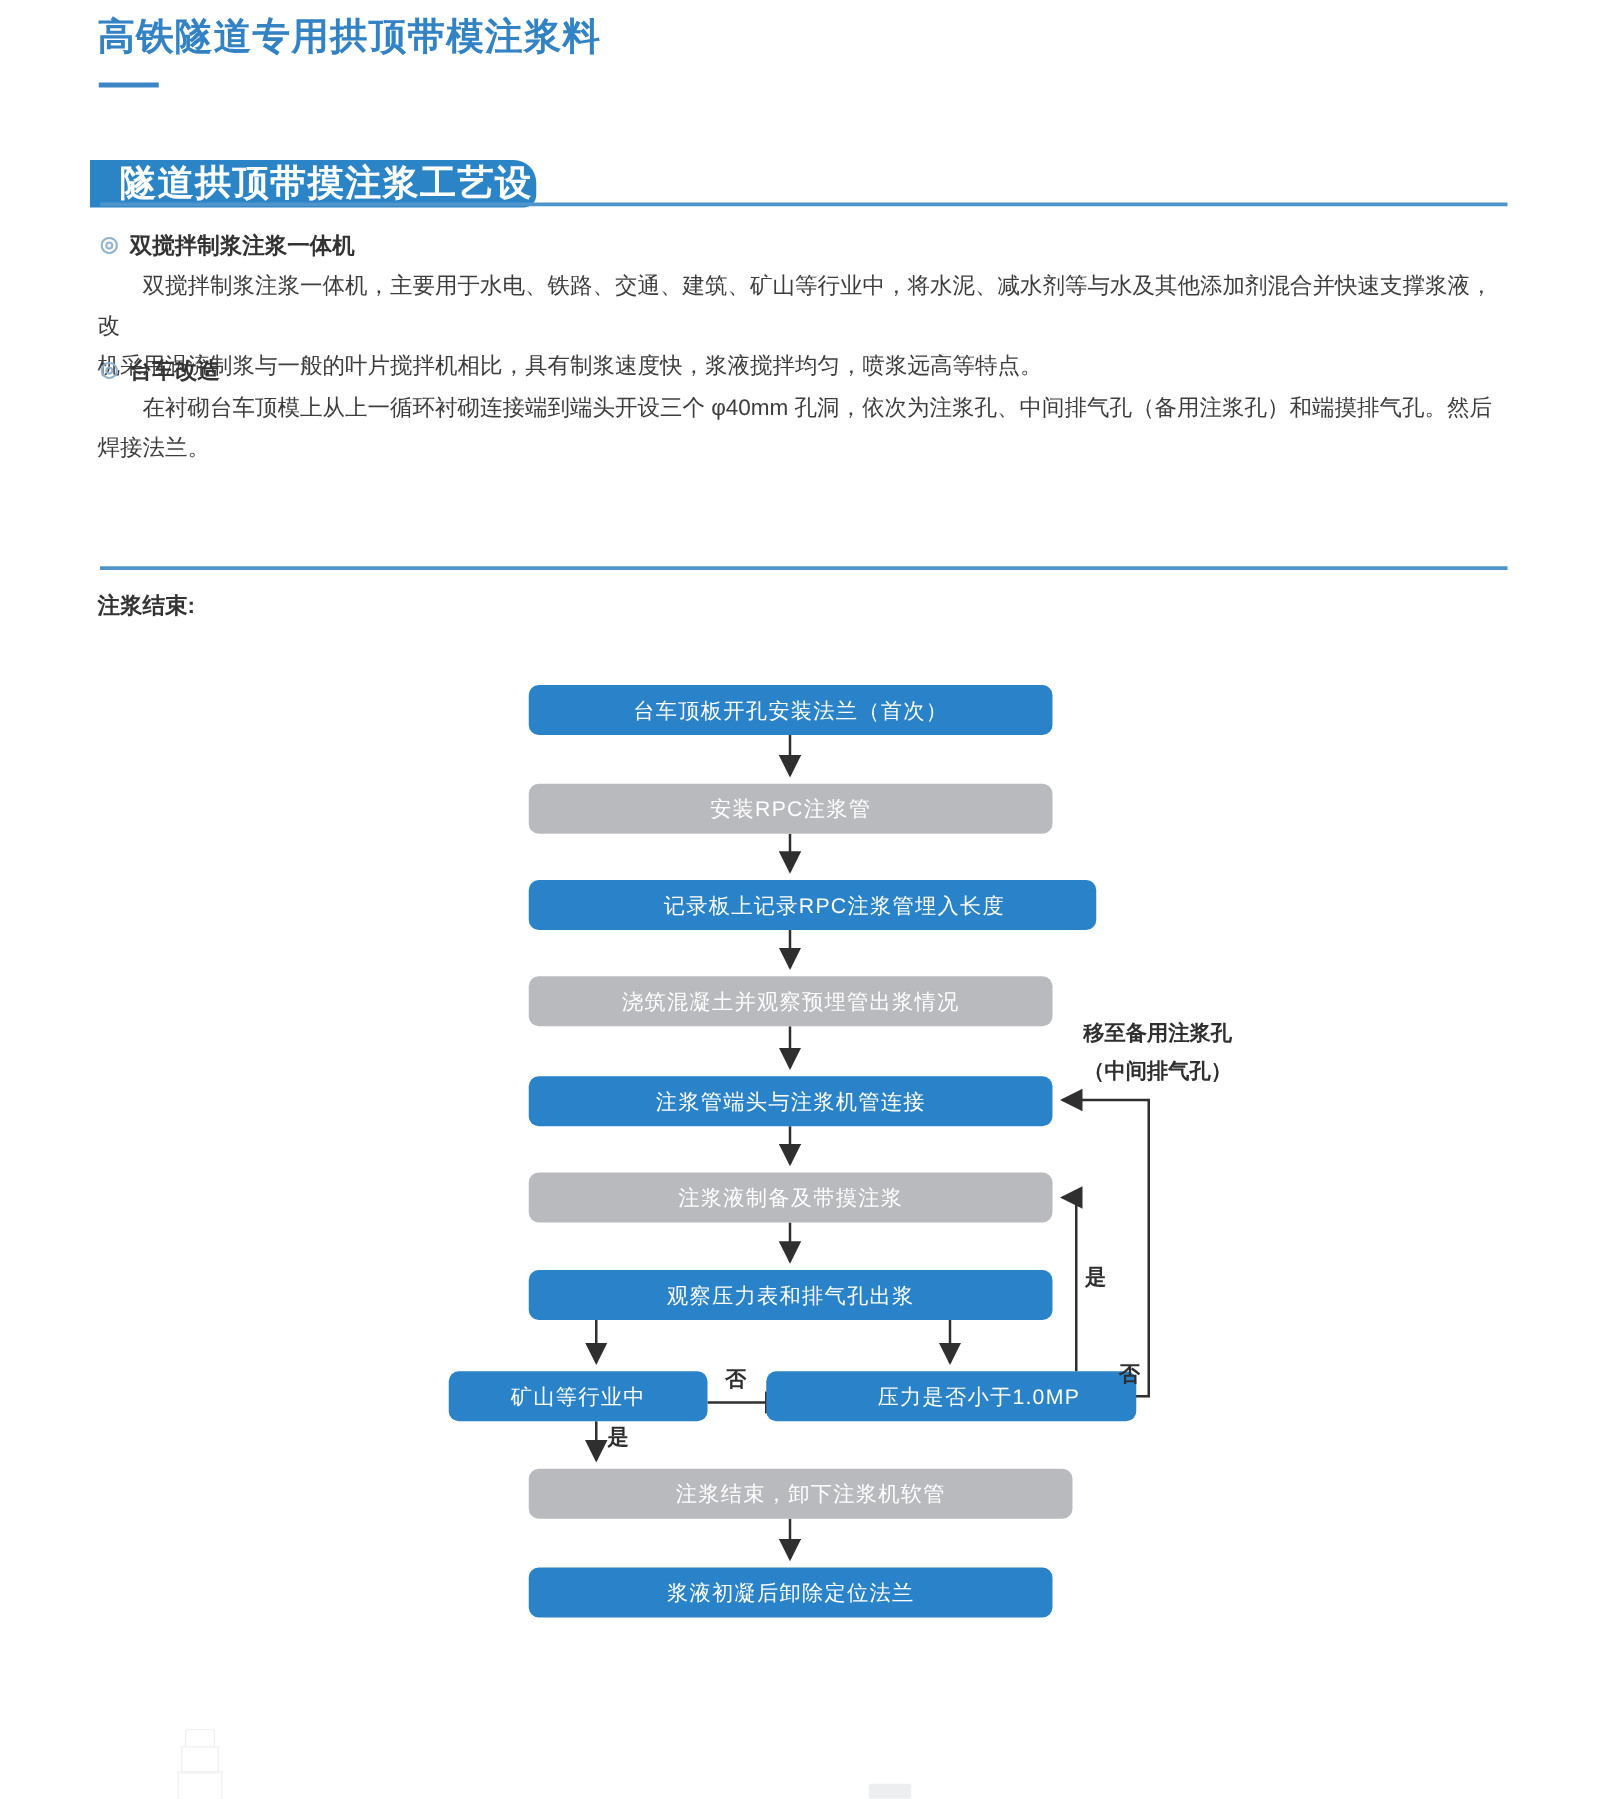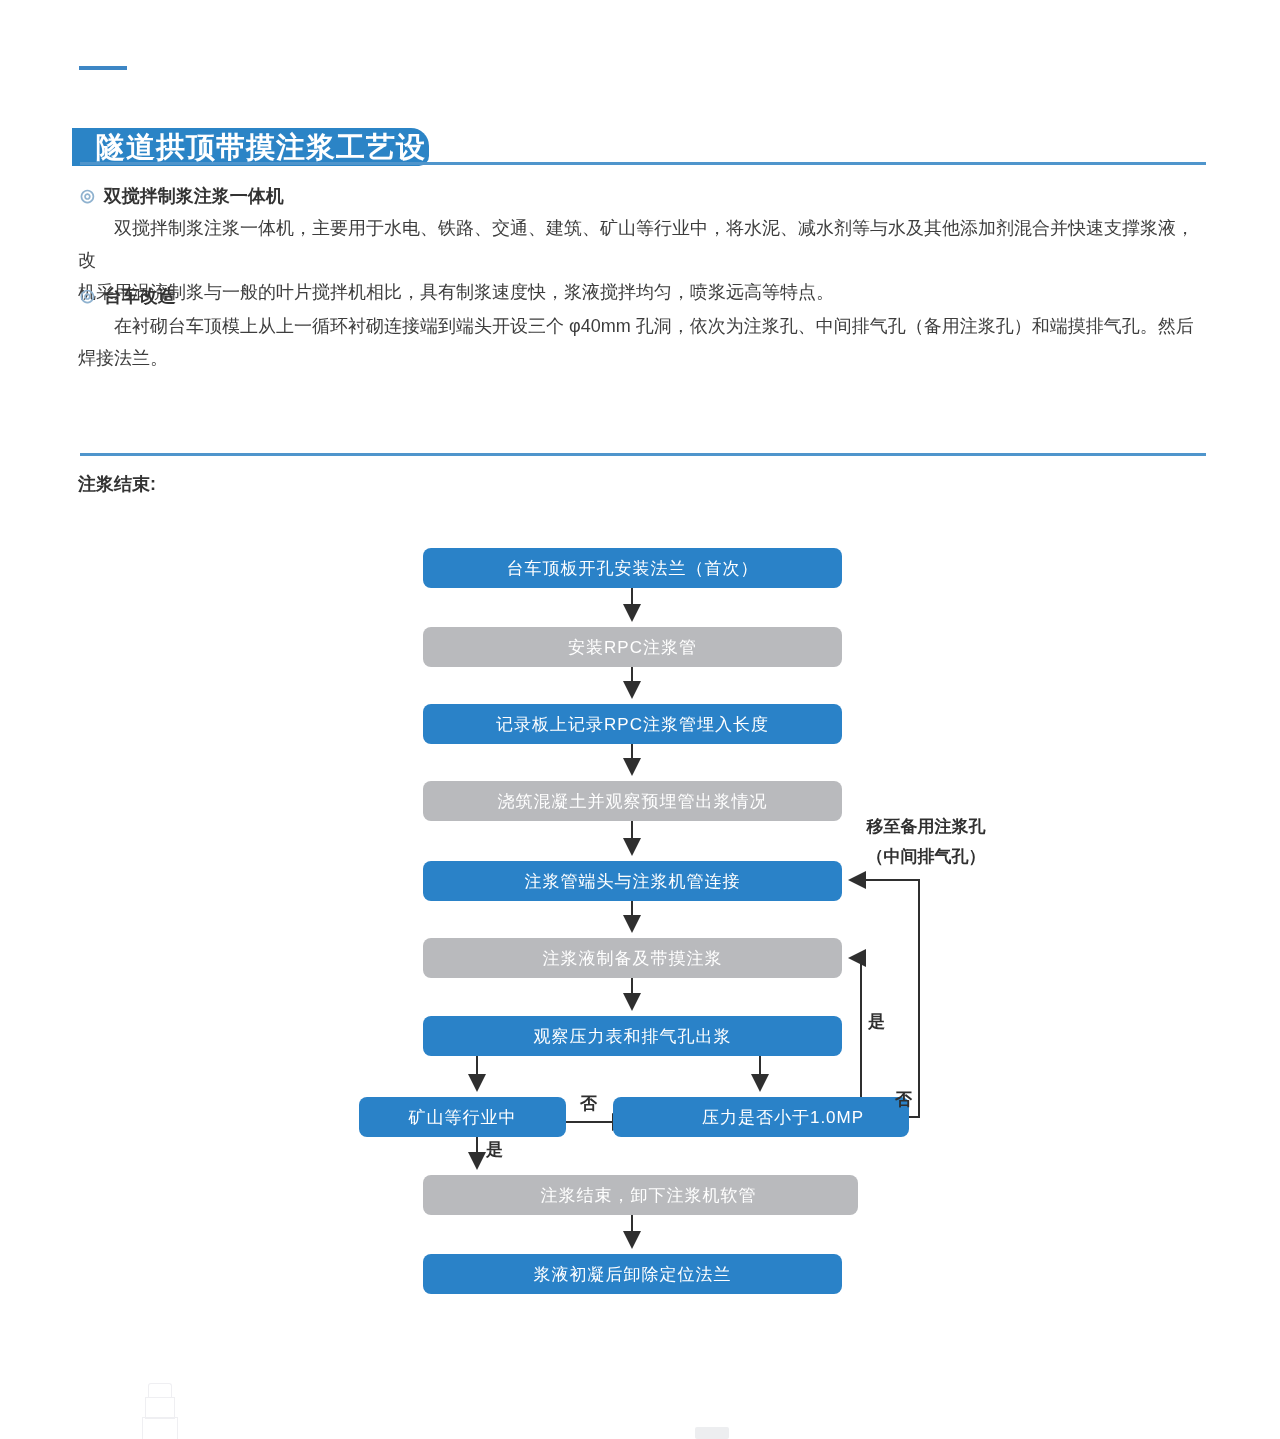--- a/index.html
+++ b/index.html
@@ -35,21 +35,21 @@
   .flowchart{position:absolute;left:0;top:540px;width:1280px;height:830px;margin-left:16px;}
   .connectors{position:absolute;left:0;top:0;}
   .conn{stroke:#2f2f2f;stroke-width:2;fill:none;}
 
   .node{position:absolute;height:40px;border-radius:8px;color:#fff;font-size:17px;
         display:flex;align-items:center;justify-content:center;letter-spacing:1px;}
   .node.blue{background:#2a82c8;}
   .node.gray{background:#b9babd;}
   .n1{left:407px;top:8px;width:419px;}
   .n2{left:407px;top:87px;width:419px;}
-  .n3{left:407px;top:164px;width:419px;}
+  .n3{left:407px;top:164px;width:419px;padding-left:35px;}
   .n4{left:407px;top:241px;width:419px;}
   .n5{left:407px;top:321px;width:419px;}
   .n6{left:407px;top:398px;width:419px;}
   .n7{left:407px;top:476px;width:419px;}
   .n8{left:343px;top:557px;width:207px;}
   .n9{left:597px;top:557px;width:252px;padding-left:44px;}
   .n10{left:407px;top:635px;width:419px;padding-left:16px;}
   .n11{left:407px;top:714px;width:419px;}
 
   .dlabel{position:absolute;font-size:17px;font-weight:600;color:#2f2f2f;}
@@ -68,20 +68,21 @@
   .wm-c{position:absolute;left:4px;top:34px;width:34px;height:22px;border:1px solid #e3e3e8;
         border-bottom:none;}
   .smudge{position:absolute;left:695px;top:1427px;width:34px;height:12px;background:#edeef0;
           border-radius:2px;}
 </style>
 </head>
 <body>
 
 <div class="page">
 
+  <h1 class="title">高铁隧道专用拱顶带模注浆料</h1>
   <div class="title-underline"></div>
 
   <div class="banner banner1">
     <span>隧道拱顶带摸注浆工艺设备</span>
   </div>
   <div class="banner-line line1"></div>
 
   <div class="bullet-heading bh1">
     <span class="bullet-icon">◎</span>
     <span>双搅拌制浆注浆一体机</span>

